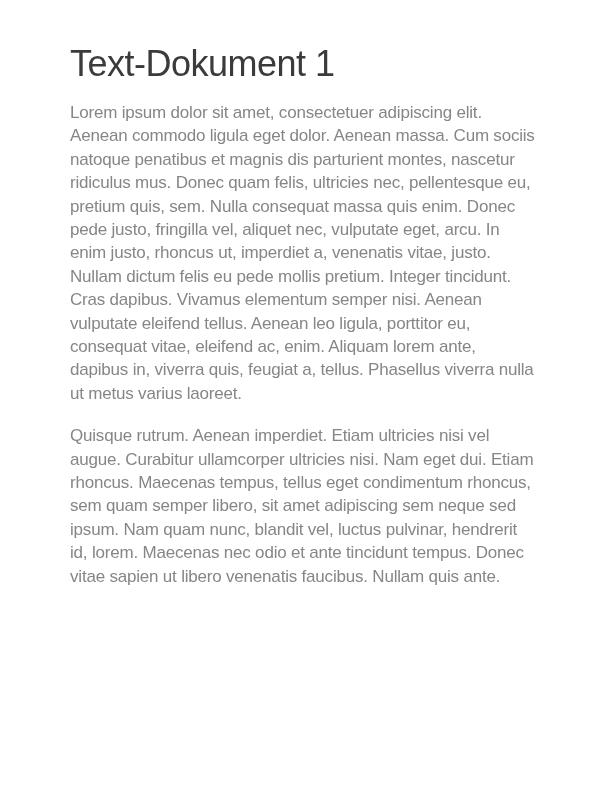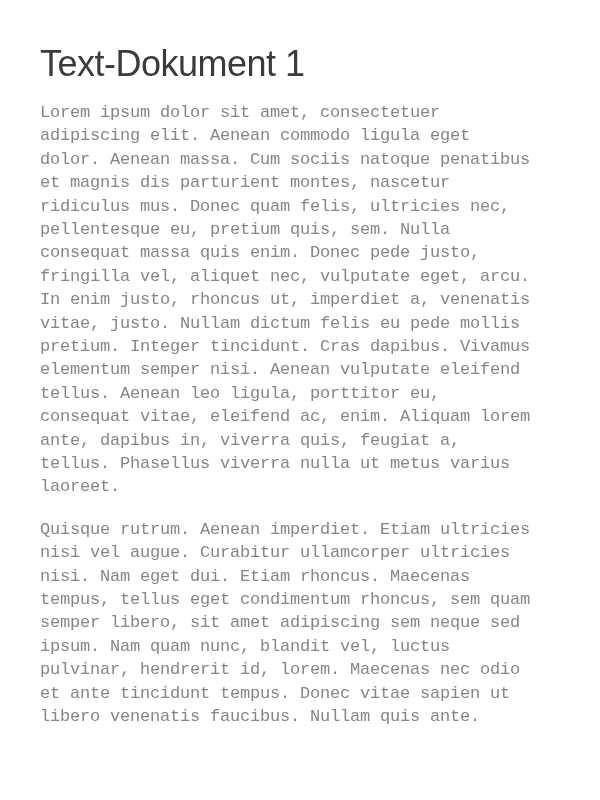--- a/index.html
+++ b/index.html
@@ -6,36 +6,36 @@
     margin: 0;
     padding: 0;
     background: #ffffff;
   }
   .page {
     position: relative;
     width: 600px;
     height: 800px;
     box-sizing: border-box;
     background: #ffffff;
-    padding: 42px 65px 0 40px;
+    padding: 42px 65px 0 70px;
     overflow: hidden;
     font-family: "Liberation Sans", sans-serif;
   }
   .doc-title {
     margin: 0 0 15px 0;
     font-family: "Liberation Sans", sans-serif;
     font-weight: 400;
     font-size: 36px;
     line-height: 1.22;
     letter-spacing: -0.5px;
     color: #3b3b3b;
   }
   .doc-paragraph {
     margin: 0 0 19px 0;
-    font-family: Liberation Mono, monospace;
+    font-family: Liberation Sans, sans-serif;
     font-size: 17px;
     line-height: 23.4px;
     letter-spacing: -0.2px;
     color: #868686;
     text-align: left;
   }
 </style>
 </head>
 <body>
 

